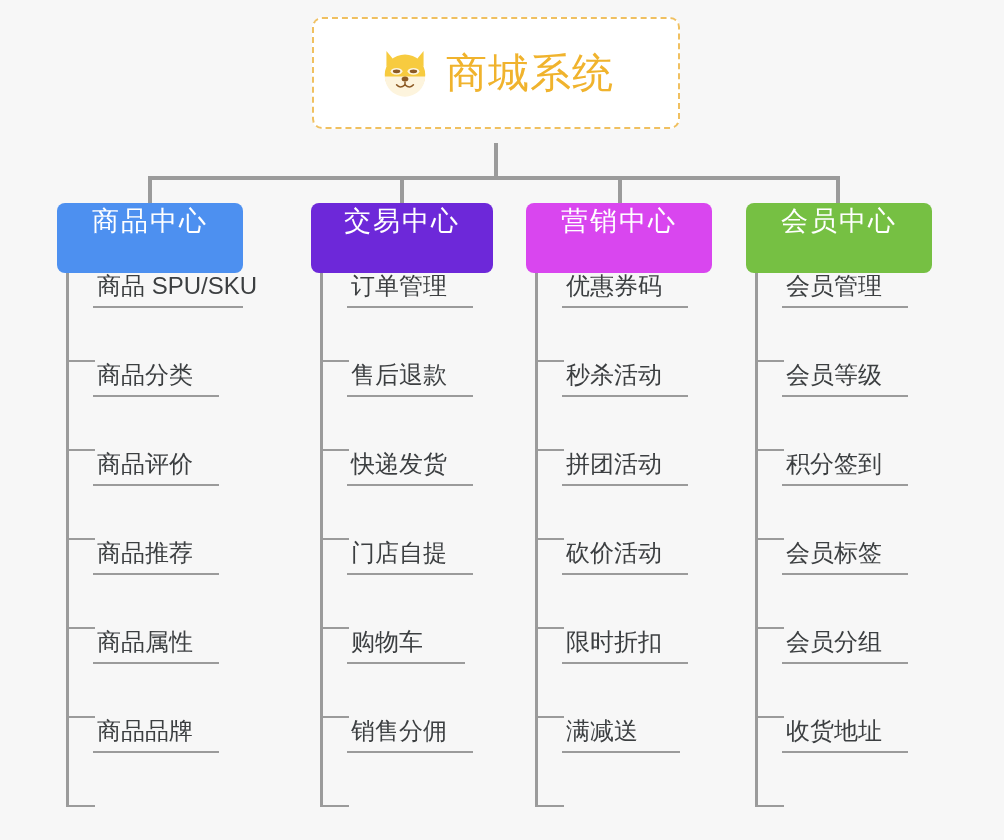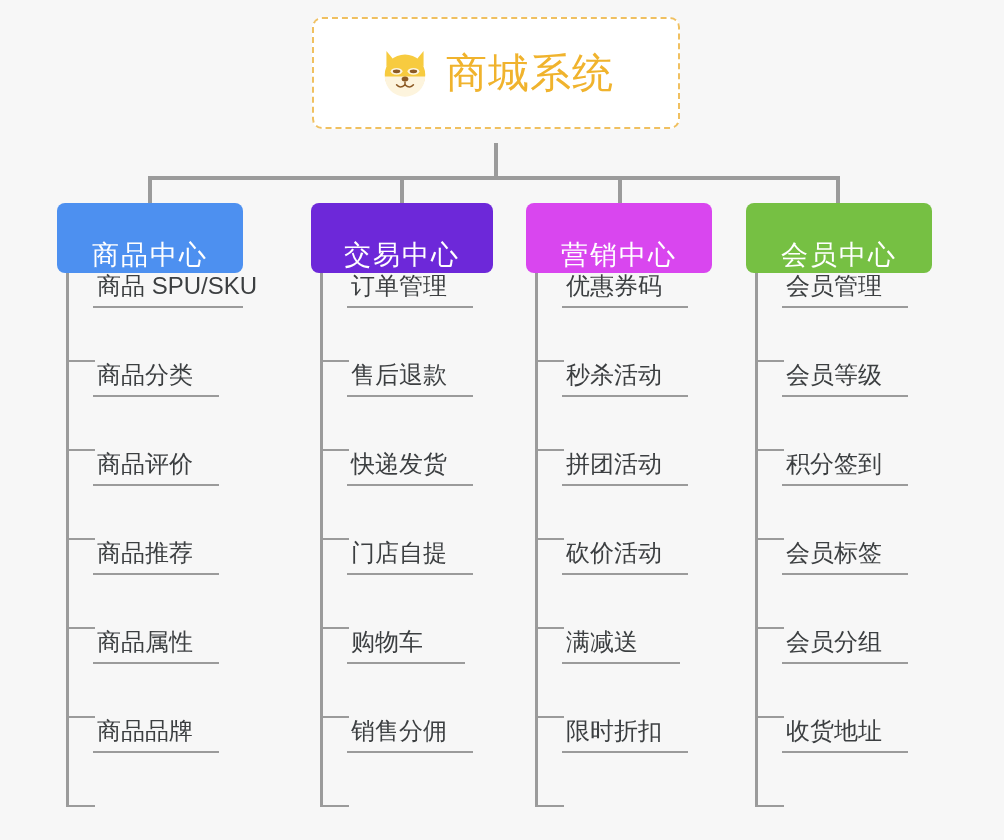--- a/index.html
+++ b/index.html
@@ -66,21 +66,21 @@
   
   .branch {
     position: absolute;
     top: 203px;
   }
 
   .branch-header {
     height: 70px;
     border-radius: 8px;
     display: flex;
-    align-items: flex-end;
+    align-items: flex-start;
     justify-content: center;
     color: #ffffff;
     font-size: 27px;
     letter-spacing: 2px;
     white-space: nowrap;
   }
 
   
   .branch-0 { left: 57px;  width: 186px; }
   .branch-1 { left: 311px; width: 182px; }
@@ -251,25 +251,25 @@
       <div class="leaf">
         <span class="leaf-stub"></span>
         <span class="leaf-label">拼团活动</span>
       </div>
       <div class="leaf">
         <span class="leaf-stub"></span>
         <span class="leaf-label">砍价活动</span>
       </div>
       <div class="leaf">
         <span class="leaf-stub"></span>
+        <span class="leaf-label">限时折扣</span>
+      </div>
+      <div class="leaf">
+        <span class="leaf-stub"></span>
         <span class="leaf-label">满减送</span>
-      </div>
-      <div class="leaf">
-        <span class="leaf-stub"></span>
-        <span class="leaf-label">限时折扣</span>
       </div>
     </div>
   </div>
 
   <div class="branch branch-3">
     <div class="branch-header" style="background:#76c043;">
       <span>会员中心</span>
     </div>
     <div class="leaf-list">
       <div class="spine" style="height:534px;"></div>

